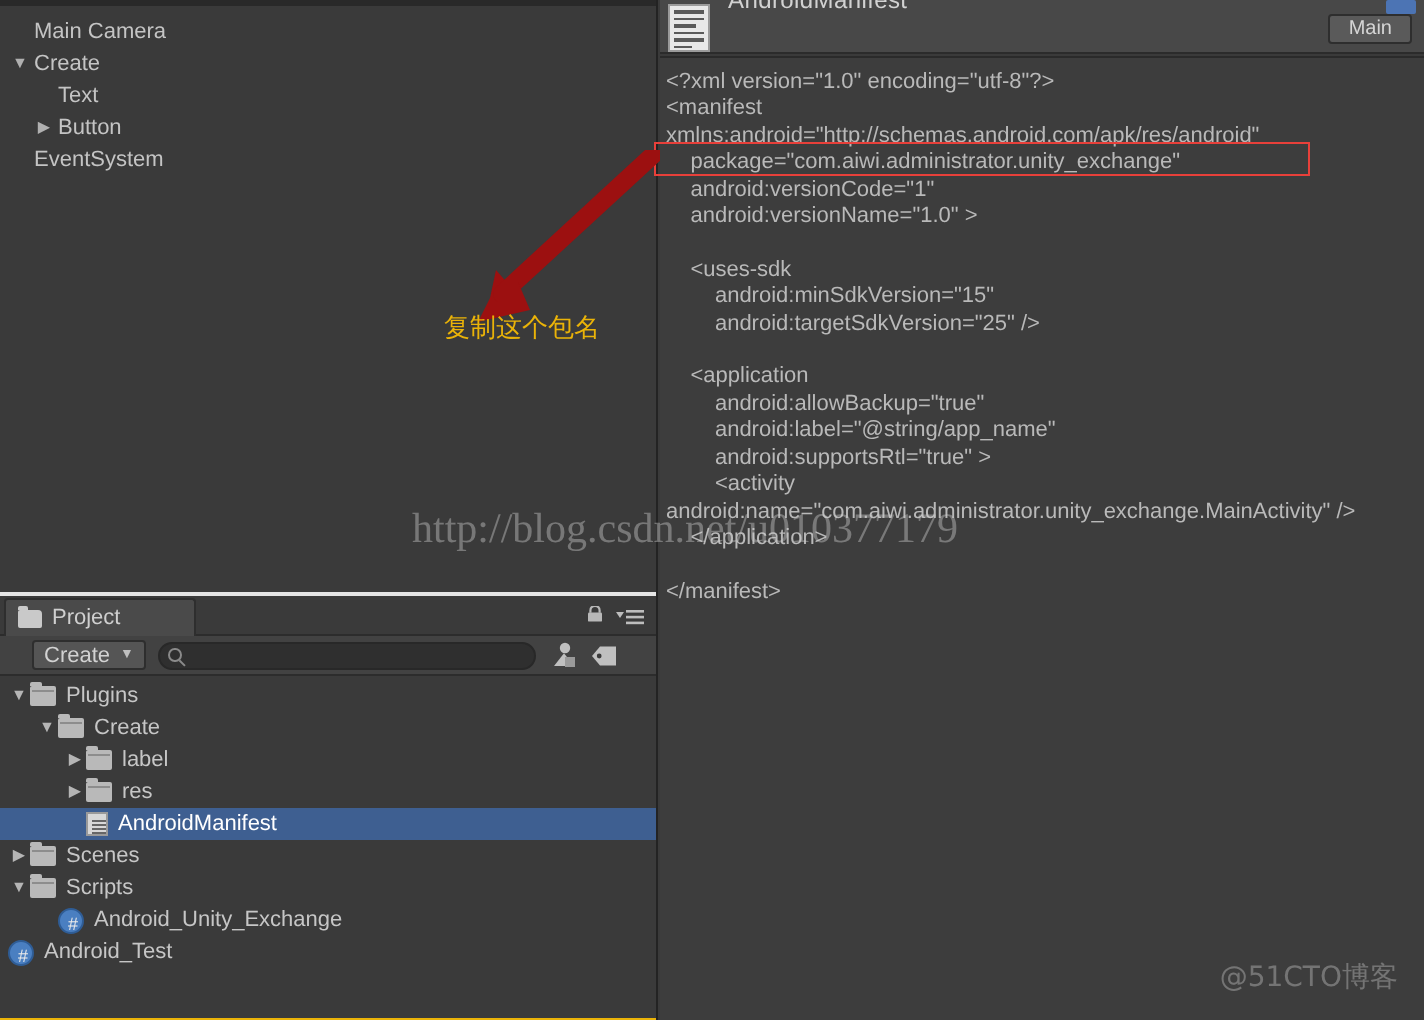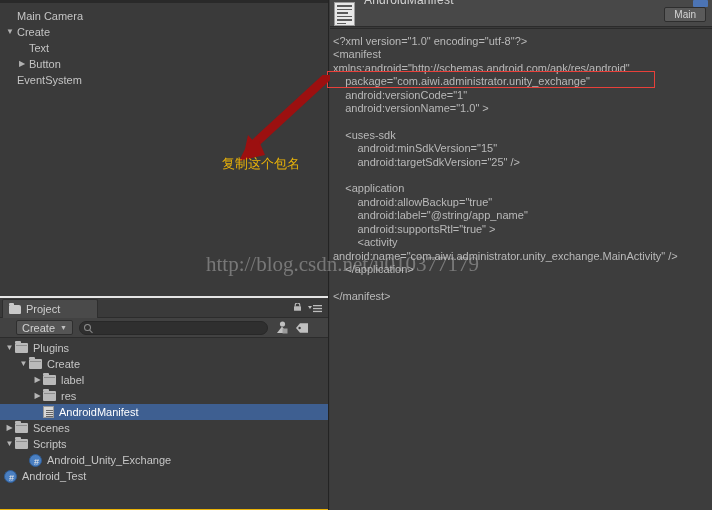--- a/index.html
+++ b/index.html
@@ -475,14 +475,15 @@
         &lt;activity
 android:name="com.aiwi.administrator.unity_exchange.MainActivity" /&gt;
     &lt;/application&gt;
 
 &lt;/manifest&gt;</div>
 
     <div id="pkg-highlight"></div>
   </div>
 
   <div id="wm-url">http://blog.csdn.net/u010377179</div>
+  <div id="wm-51cto">@51CTO博客</div>
 
 </div>
 
 </body></html>

